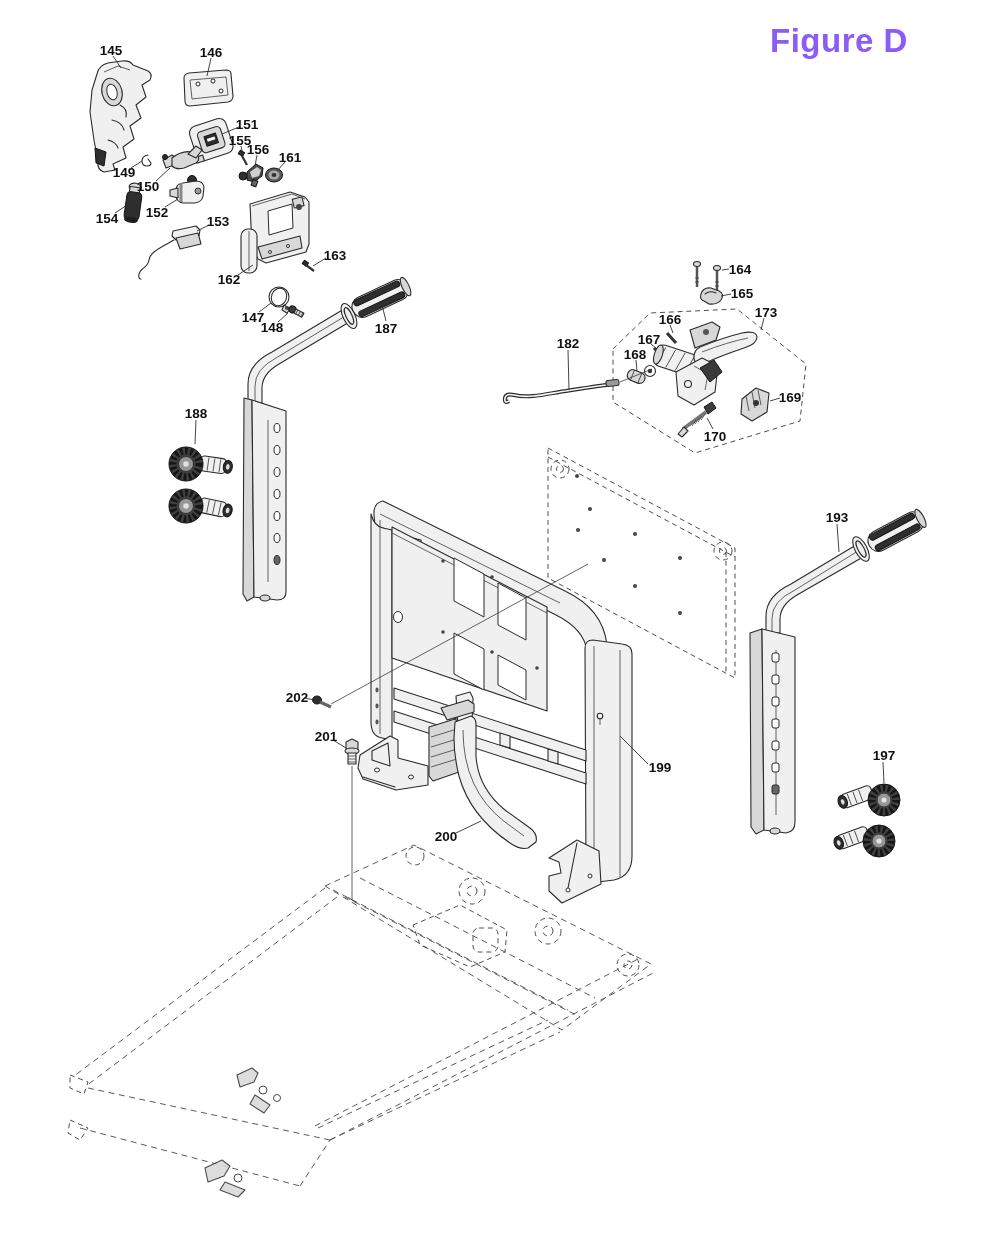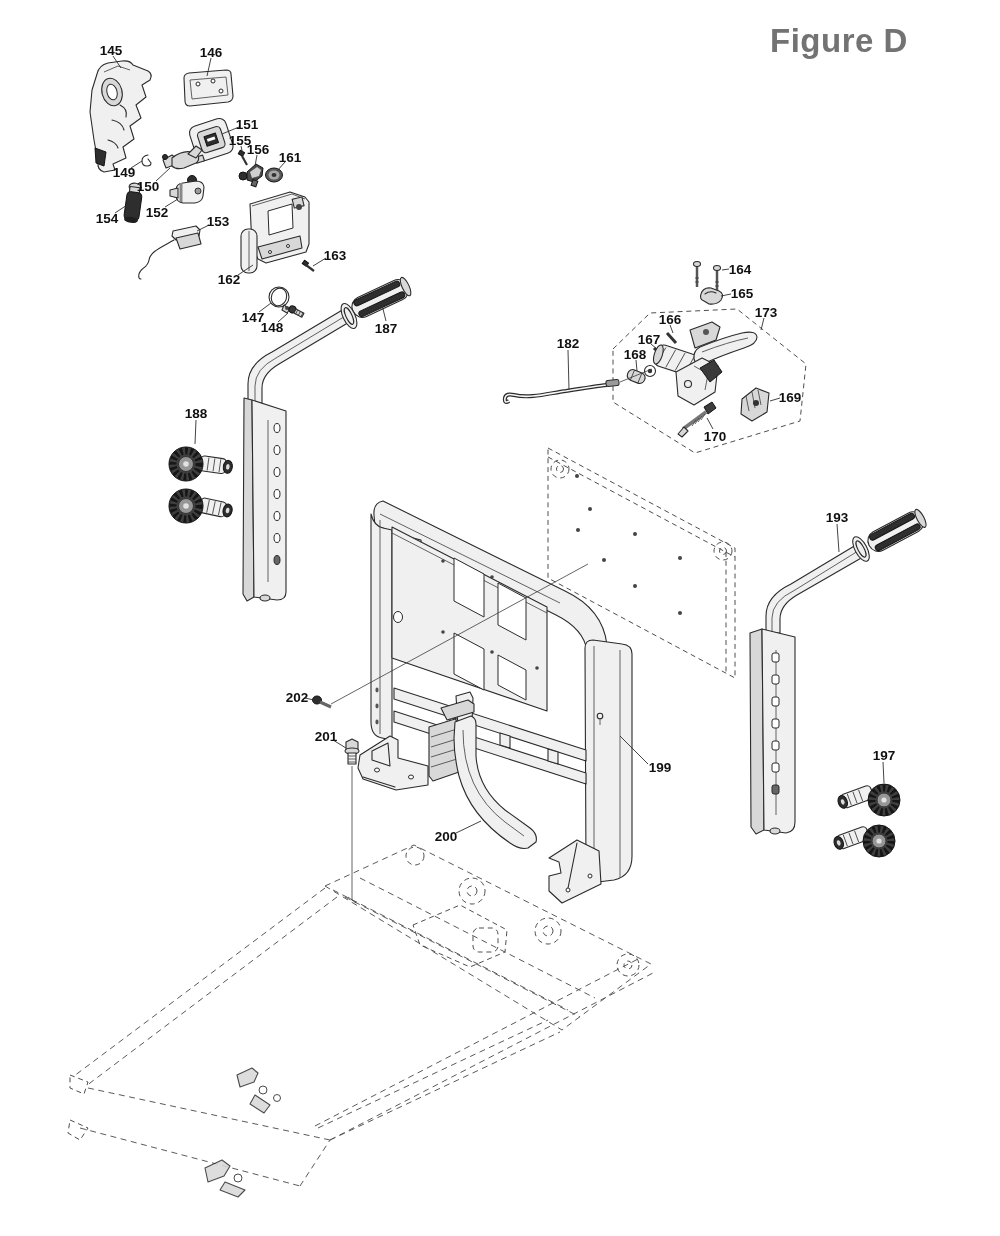--- a/index.html
+++ b/index.html
@@ -1,21 +1,21 @@
 <!DOCTYPE html>
 <html style="--line: #2b2b2b; --light: #f0f0f0; --mid: #d8d8d8; --dark: #2e2e2e; --label: #101010;"><head>
 <meta charset="utf-8">
 <style>
   :root{
     --line:#2b2b2b; --light:#f0f0f0; --mid:#d8d8d8; --dark:#2e2e2e; --label:#101010;
   }
   html,body{margin:0;padding:0;background:#fff;}
   .stage{position:relative;width:1000px;height:1236px;background:#ffffff;overflow:hidden;
          font-family:"Liberation Sans",sans-serif;}
-  .fig-title{position:absolute;left:770px;top:22px;font-size:33px;font-weight:700;color:#737373;
+  .fig-title{position:absolute;left:770px;top:22px;font-size:33px;font-weight:700;color:#8b5cf6;
              letter-spacing:.5px;}
   svg{position:absolute;left:0;top:0;}
   .s{fill:none;stroke:var(--line);stroke-width:1.1;stroke-linejoin:round;stroke-linecap:round}
   .fl{fill:var(--light);stroke:var(--line);stroke-width:1.1;stroke-linejoin:round}
   .fm{fill:var(--mid);stroke:var(--line);stroke-width:1.1;stroke-linejoin:round}
   .fd{fill:var(--dark);stroke:#141414;stroke-width:1;stroke-linejoin:round}
   .fw{fill:#ffffff;stroke:var(--line);stroke-width:1}
   .thin{fill:none;stroke:#3c3c3c;stroke-width:.8}
   .dash{fill:none;stroke:#4f4f4f;stroke-width:1;stroke-dasharray:5 3.8}
   .dash2{fill:none;stroke:#5a5a5a;stroke-width:1;stroke-dasharray:6 4.5}

